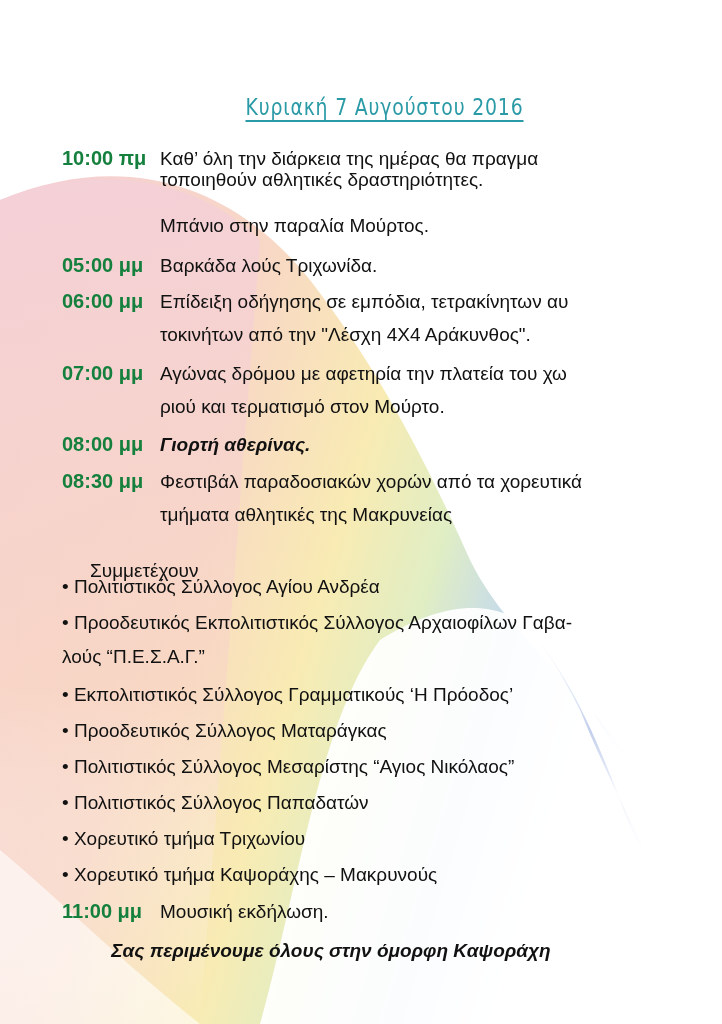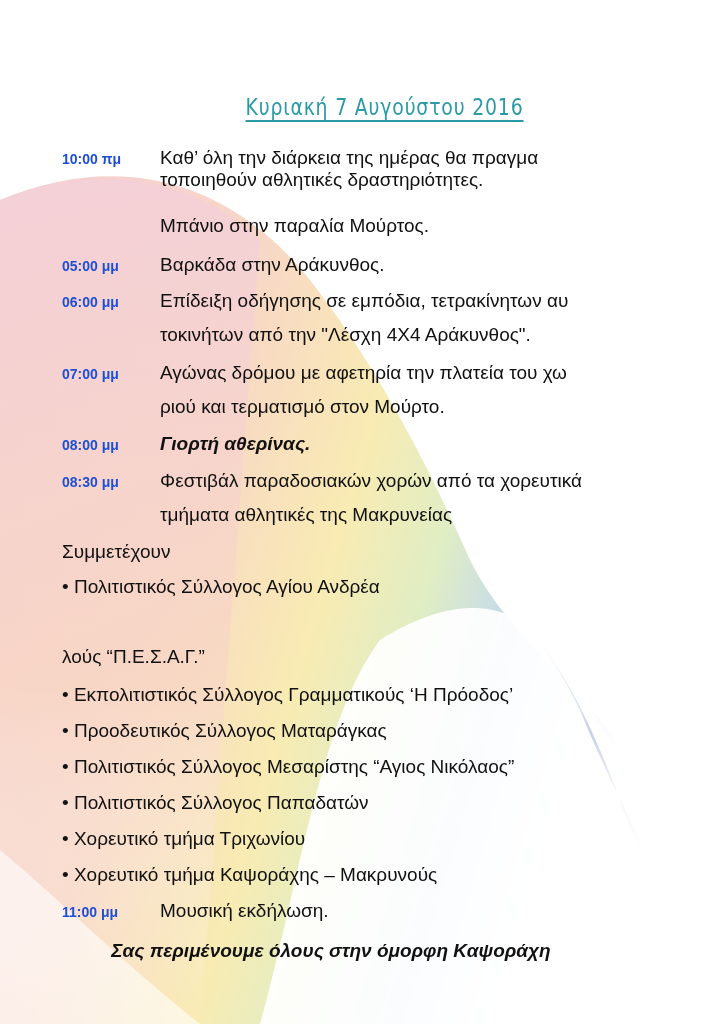--- a/index.html
+++ b/index.html
@@ -50,23 +50,23 @@
     .line {
       position: absolute;
       left: 62px;
       font-size: 19px;
       line-height: 24px;
       white-space: nowrap;
     }
     .time {
       display: inline-block;
       width: 98px;
-      color: #1d4ed8;
+      color: #15803d;
       font-weight: bold;
-      font-size: 14px;
+      font-size: 20px;
     }
     .text {
       display: inline-block;
     }
     .indent {
       left: 160px;
     }
     .bold-italic {
       font-weight: bold;
       font-style: italic;
@@ -124,21 +124,21 @@
     <span>Κυριακή 7 Αυγούστου 2016</span>
   </div>
 
   <div class="line" style="top:146px;">
     <span class="time">10:00 πμ</span><span class="text">Καθ’ όλη την διάρκεια της ημέρας θα πραγμα</span>
   </div>
   <div class="line indent" style="top:168px;">τοποιηθούν αθλητικές δραστηριότητες.</div>
   <div class="line indent" style="top:214px;">Μπάνιο στην παραλία Μούρτος.</div>
 
   <div class="line" style="top:253px;">
-    <span class="time">05:00 μμ</span><span class="text">Βαρκάδα στην Αράκυνθος.</span>
+    <span class="time">05:00 μμ</span><span class="text">Βαρκάδα λούς Τριχωνίδα.</span>
   </div>
 
   <div class="line" style="top:289px;">
     <span class="time">06:00 μμ</span><span class="text">Επίδειξη οδήγησης σε εμπόδια, τετρακίνητων αυ</span>
   </div>
   <div class="line indent" style="top:323px;">τοκινήτων από την "Λέσχη 4Χ4 Αράκυνθος".</div>
 
   <div class="line" style="top:361px;">
     <span class="time">07:00 μμ</span><span class="text">Αγώνας δρόμου με αφετηρία την πλατεία του χω</span>
   </div>
@@ -146,22 +146,23 @@
 
   <div class="line" style="top:432px;">
     <span class="time">08:00 μμ</span><span class="text bold-italic">Γιορτή αθερίνας.</span>
   </div>
 
   <div class="line" style="top:469px;">
     <span class="time">08:30 μμ</span><span class="text">Φεστιβάλ παραδοσιακών χορών από τα χορευτικά</span>
   </div>
   <div class="line indent" style="top:503px;">τμήματα αθλητικές της Μακρυνείας</div>
 
-  <div class="line" style="top:540px;">Συμμετέχουν</div>
+  <div class="line" style="top:559px;margin-left:28px;">Συμμετέχουν</div>
   <div class="line" style="top:575px;">• Πολιτιστικός  Σύλλογος Αγίου Ανδρέα</div>
+  <div class="line" style="top:611px;">• Προοδευτικός Εκπολιτιστικός Σύλλογος Αρχαιοφίλων Γαβα-</div>
   <div class="line" style="top:645px;">λούς “Π.Ε.Σ.Α.Γ.”</div>
   <div class="line" style="top:683px;">• Εκπολιτιστικός Σύλλογος Γραμματικούς ‘Η Πρόοδος’</div>
   <div class="line" style="top:719px;">• Προοδευτικός  Σύλλογος Ματαράγκας</div>
   <div class="line" style="top:755px;">• Πολιτιστικός Σύλλογος Μεσαρίστης “Αγιος Νικόλαος”</div>
   <div class="line" style="top:791px;">• Πολιτιστικός Σύλλογος Παπαδατών</div>
   <div class="line" style="top:827px;">• Χορευτικό τμήμα Τριχωνίου</div>
   <div class="line" style="top:863px;">• Χορευτικό τμήμα Καψοράχης – Μακρυνούς</div>
 
   <div class="line" style="top:899px;">
     <span class="time">11:00 μμ</span><span class="text">Μουσική εκδήλωση.</span>

